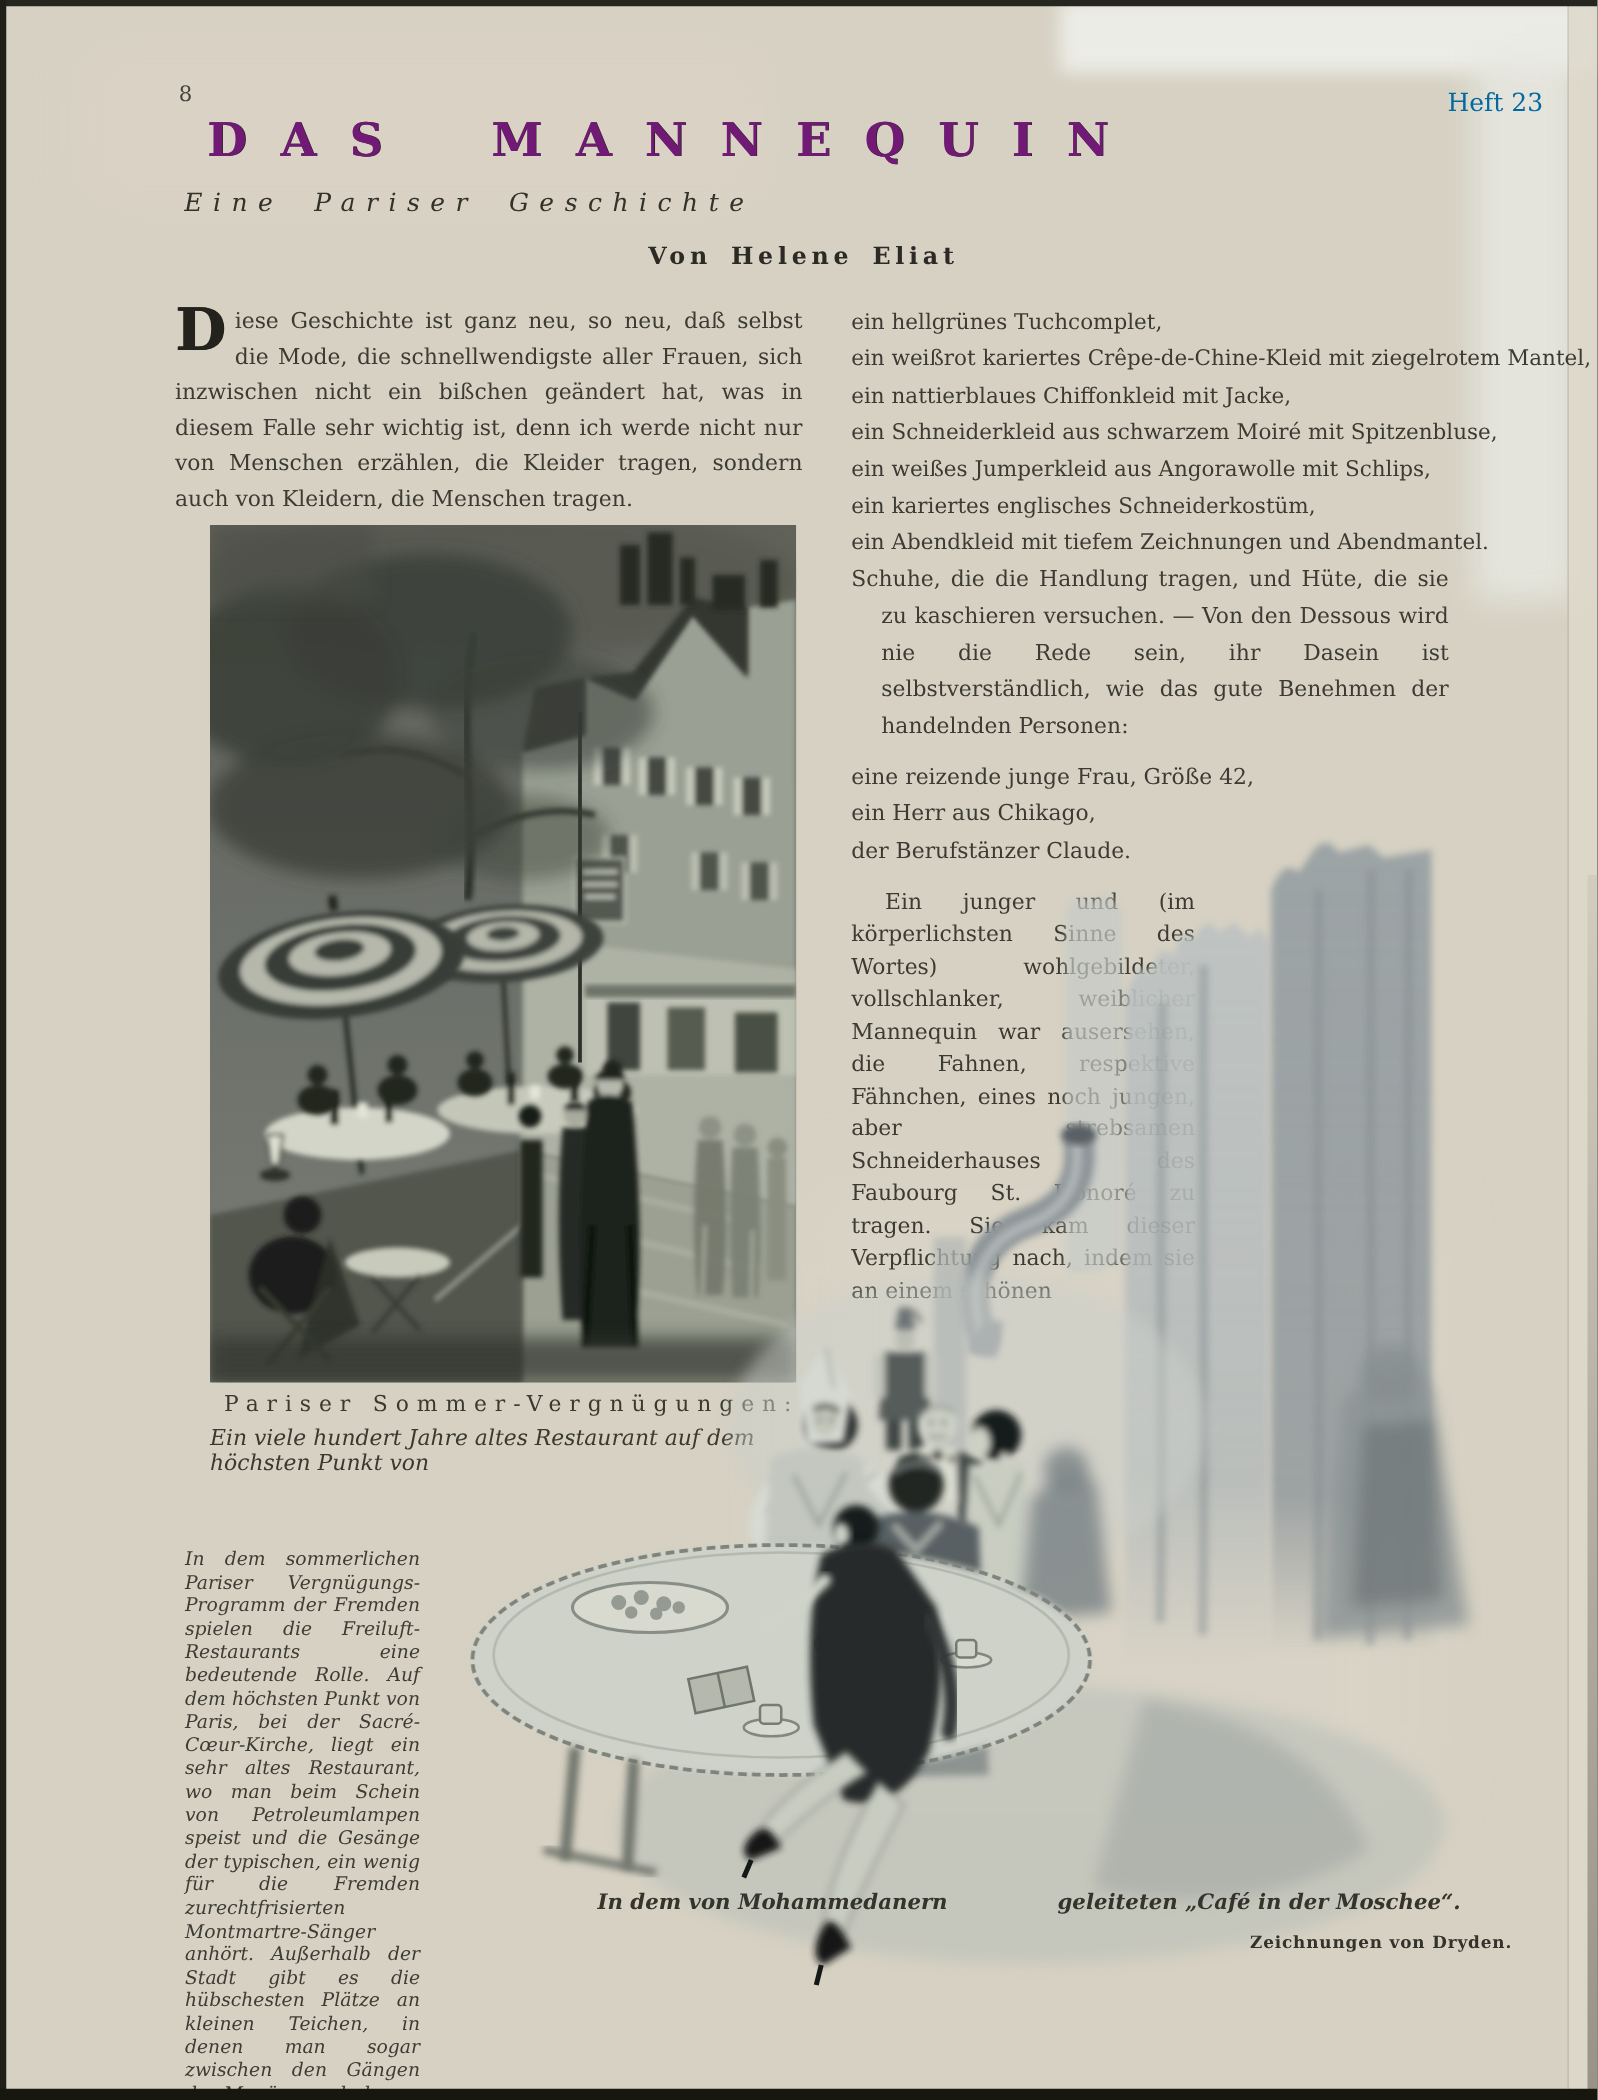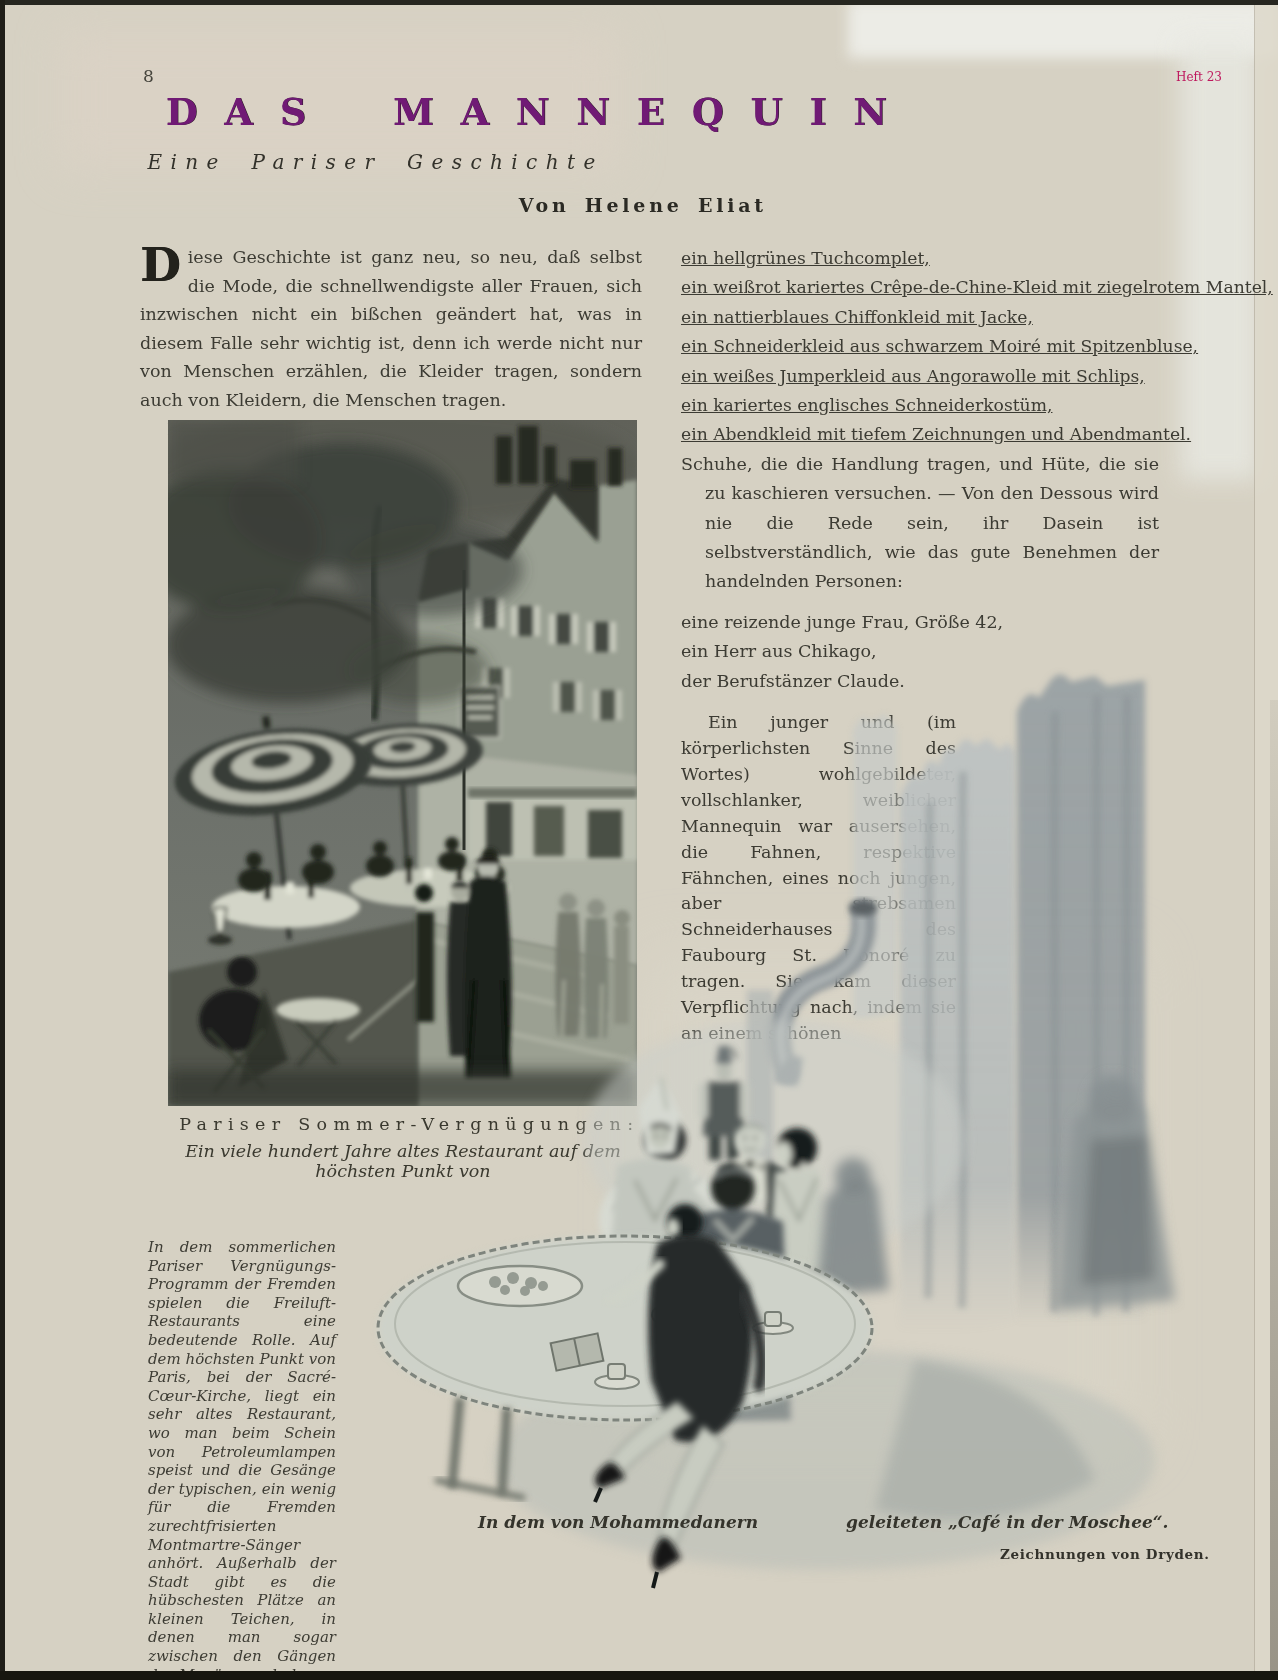--- a/index.html
+++ b/index.html
@@ -13,40 +13,40 @@
   .edge-bottom{left:0;top:1671px;width:1278px;height:9px;background:#17160f;}
   .fold-line{left:1254px;top:0;width:1px;height:1680px;background:#b3ac9d;opacity:.7;}
   .edge-strip-right{left:1255px;top:0;width:23px;height:1680px;background:#ddd8ca;opacity:.85;}
   .edge-right-shade{left:1270px;top:700px;width:8px;height:980px;background:linear-gradient(#cdc8ba,#7b766a);opacity:.7;}
   .hl-tr{left:848px;top:0;width:430px;height:58px;background:#ecece6;filter:blur(7px);}
   .hl-r{left:1180px;top:40px;width:80px;height:440px;background:#e7e8e1;filter:blur(12px);opacity:.85;}
   .tint-tl{left:60px;top:30px;width:560px;height:140px;background:#ded3c7;filter:blur(22px);opacity:.55;}
   .tint-mid{left:640px;top:950px;width:500px;height:500px;background:#dcd8cb;filter:blur(30px);opacity:.4;}
   
   .pagenum{left:143px;top:66px;font-size:17px;color:#46453d;}
-  .issue{left:1158px;top:70px;font-size:12px;color:#be185d;margin-left:18px;}
+  .issue{left:1158px;top:70px;font-size:20px;color:#0369a1;}
   .title{left:139px;top:90px;width:1000px;font-size:37px;font-weight:bold;
          letter-spacing:.72em;padding-left:.72em;word-spacing:.55em;color:#701a75;
          text-shadow:.5px 0 #201f19;}
   .subtitle{left:139px;top:150px;width:1000px;text-align:left;font-style:italic;font-size:20px;
          letter-spacing:.42em;padding-left:.42em;word-spacing:.5em;color:#32312a;}
   .byline{left:139px;top:194px;width:1000px;text-align:center;font-size:19px;font-weight:bold;
          letter-spacing:.2em;padding-left:.2em;word-spacing:.25em;color:#2b2a24;}
   .colL{left:140px;top:243px;width:502px;font-size:17.5px;line-height:28.6px;text-align:justify;}
   .dropcap{float:left;font-size:47px;line-height:38px;font-weight:bold;margin:3px 7px 0 0;color:#23221c;
          text-shadow:.5px 0 #23221c;}
   .lead{text-indent:27px;}
   .colR{left:681px;top:244px;width:478px;font-size:17.5px;line-height:29.4px;}
-  .wardrobe div{white-space:nowrap;font-size:17.2px;text-decoration:underline;}
+  .wardrobe div{white-space:nowrap;font-size:17.2px;}
   .hang{padding-left:24px;text-indent:-24px;text-align:justify;}
   .cast{margin-top:11px;}
   .mannequin{margin-top:14px;width:275px;line-height:25.9px;text-align:justify;text-indent:27px;}
   .cap1-head{left:168px;top:1114px;width:470px;text-align:center;font-size:17.5px;
          letter-spacing:.36em;padding-left:.36em;color:#3a392f;}
-  .cap1-line{width:470px;text-align:center;font-style:italic;font-size:17.5px;color:#3a392f;}
+  .cap1-line{width:470px;font-style:italic;font-size:17.5px;color:#3a392f;}
   .margin-note{left:148px;top:1238px;width:188px;font-style:italic;font-size:15px;line-height:18.6px;
          text-align:justify;color:#3d3c34;}
   .cap2{font-style:italic;font-weight:bold;font-size:17px;color:#35342c;}
   .credit{left:1000px;top:1546px;font-size:13.5px;font-weight:bold;letter-spacing:.05em;color:#33322b;}
   svg{display:block;}
 </style>
 </head>
 <body>
 
 <div class="stage">

